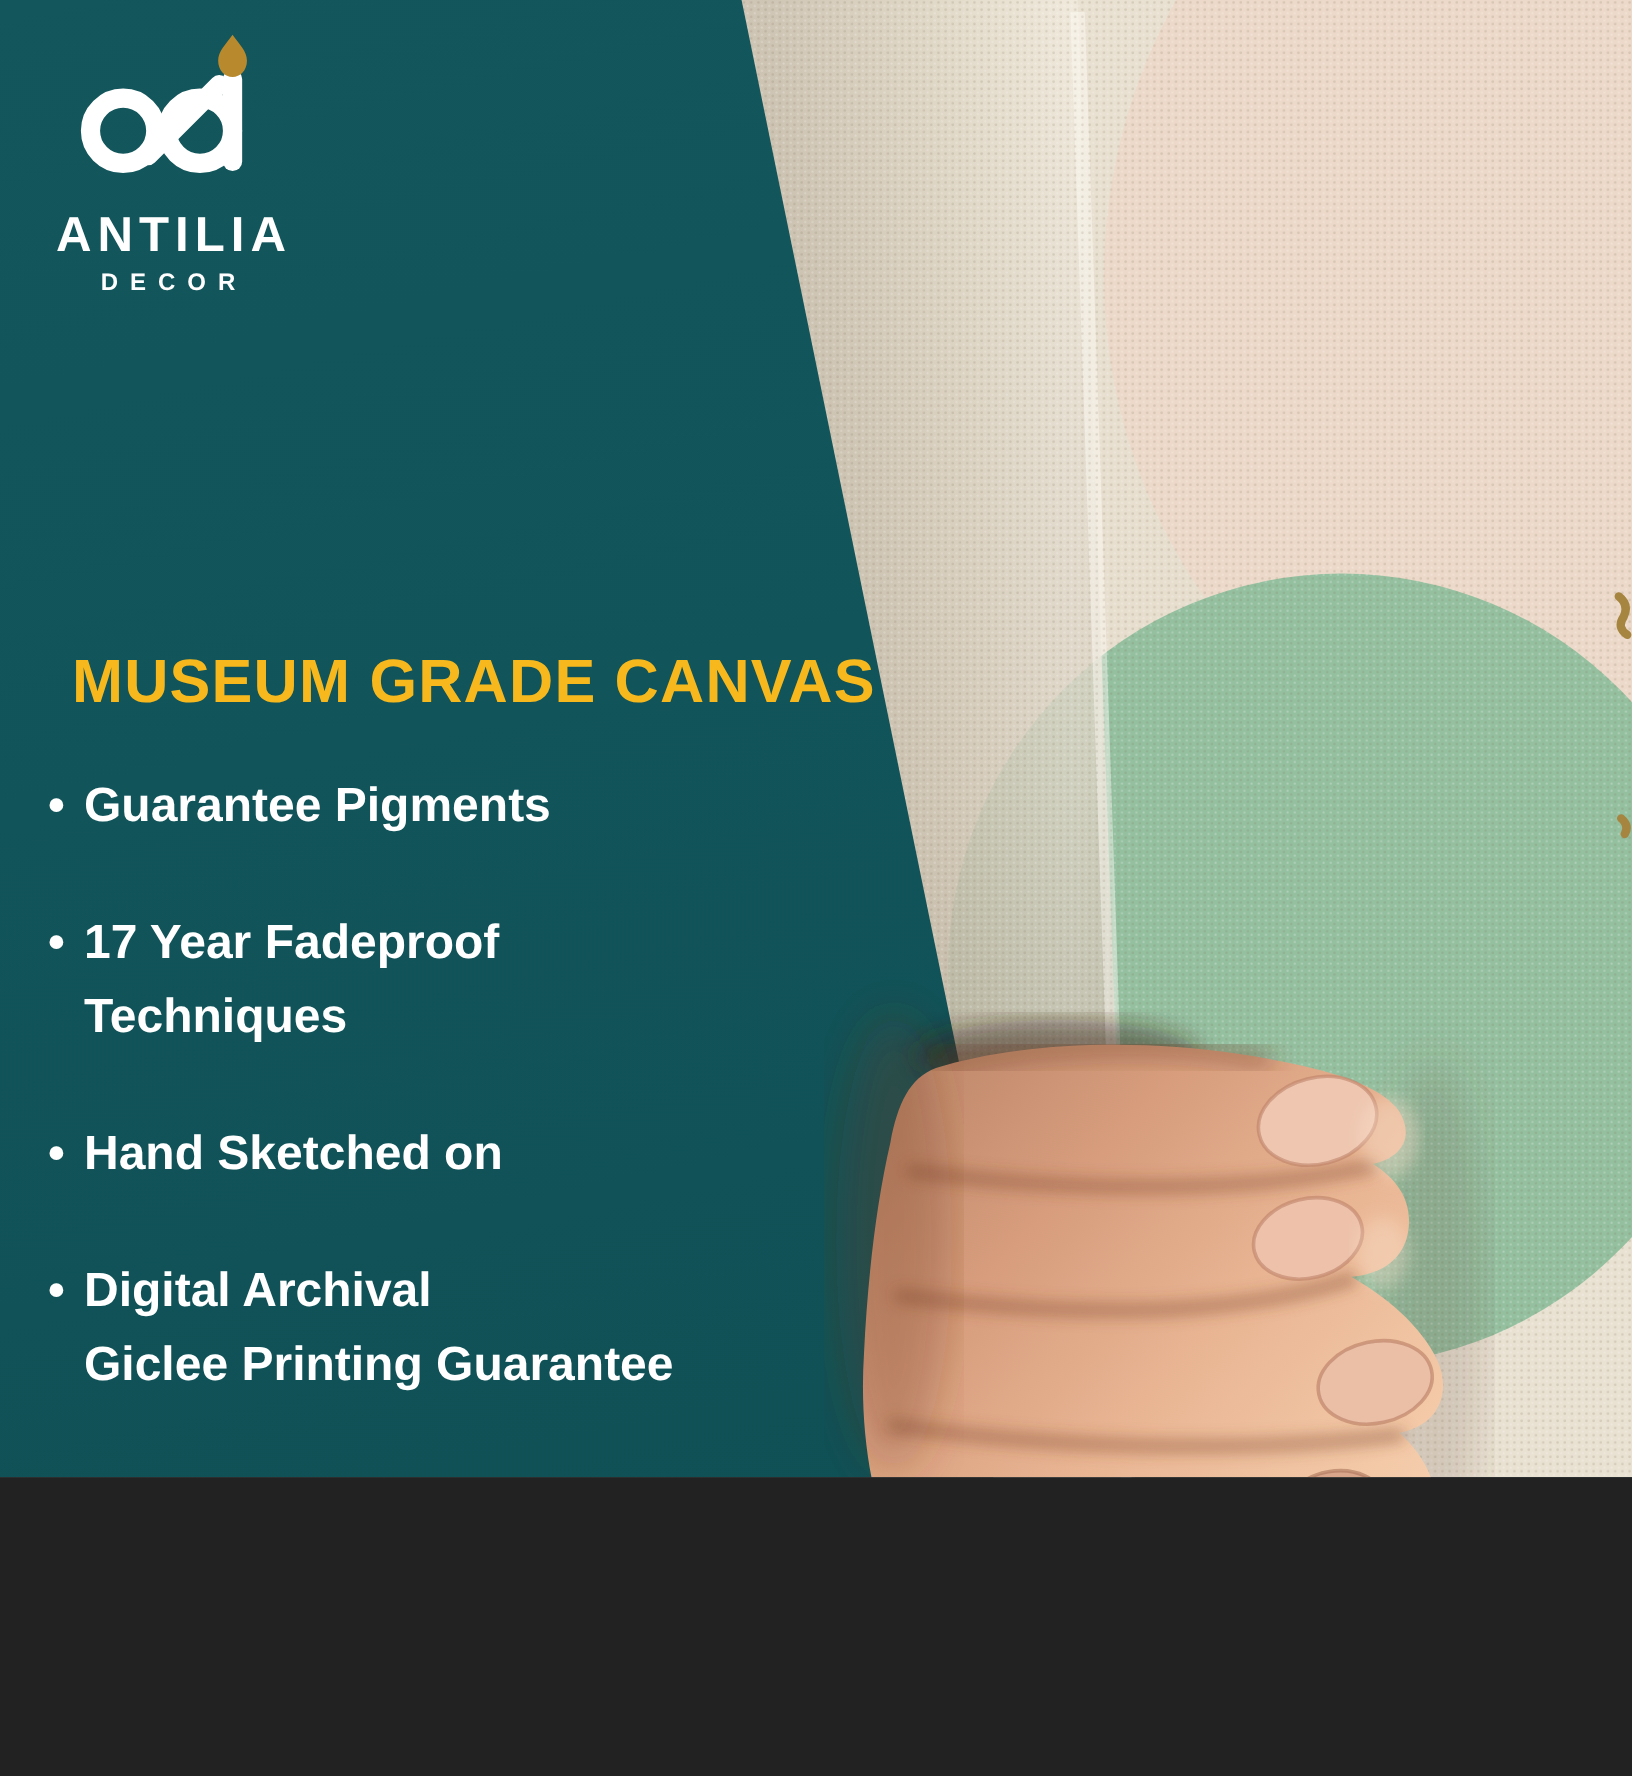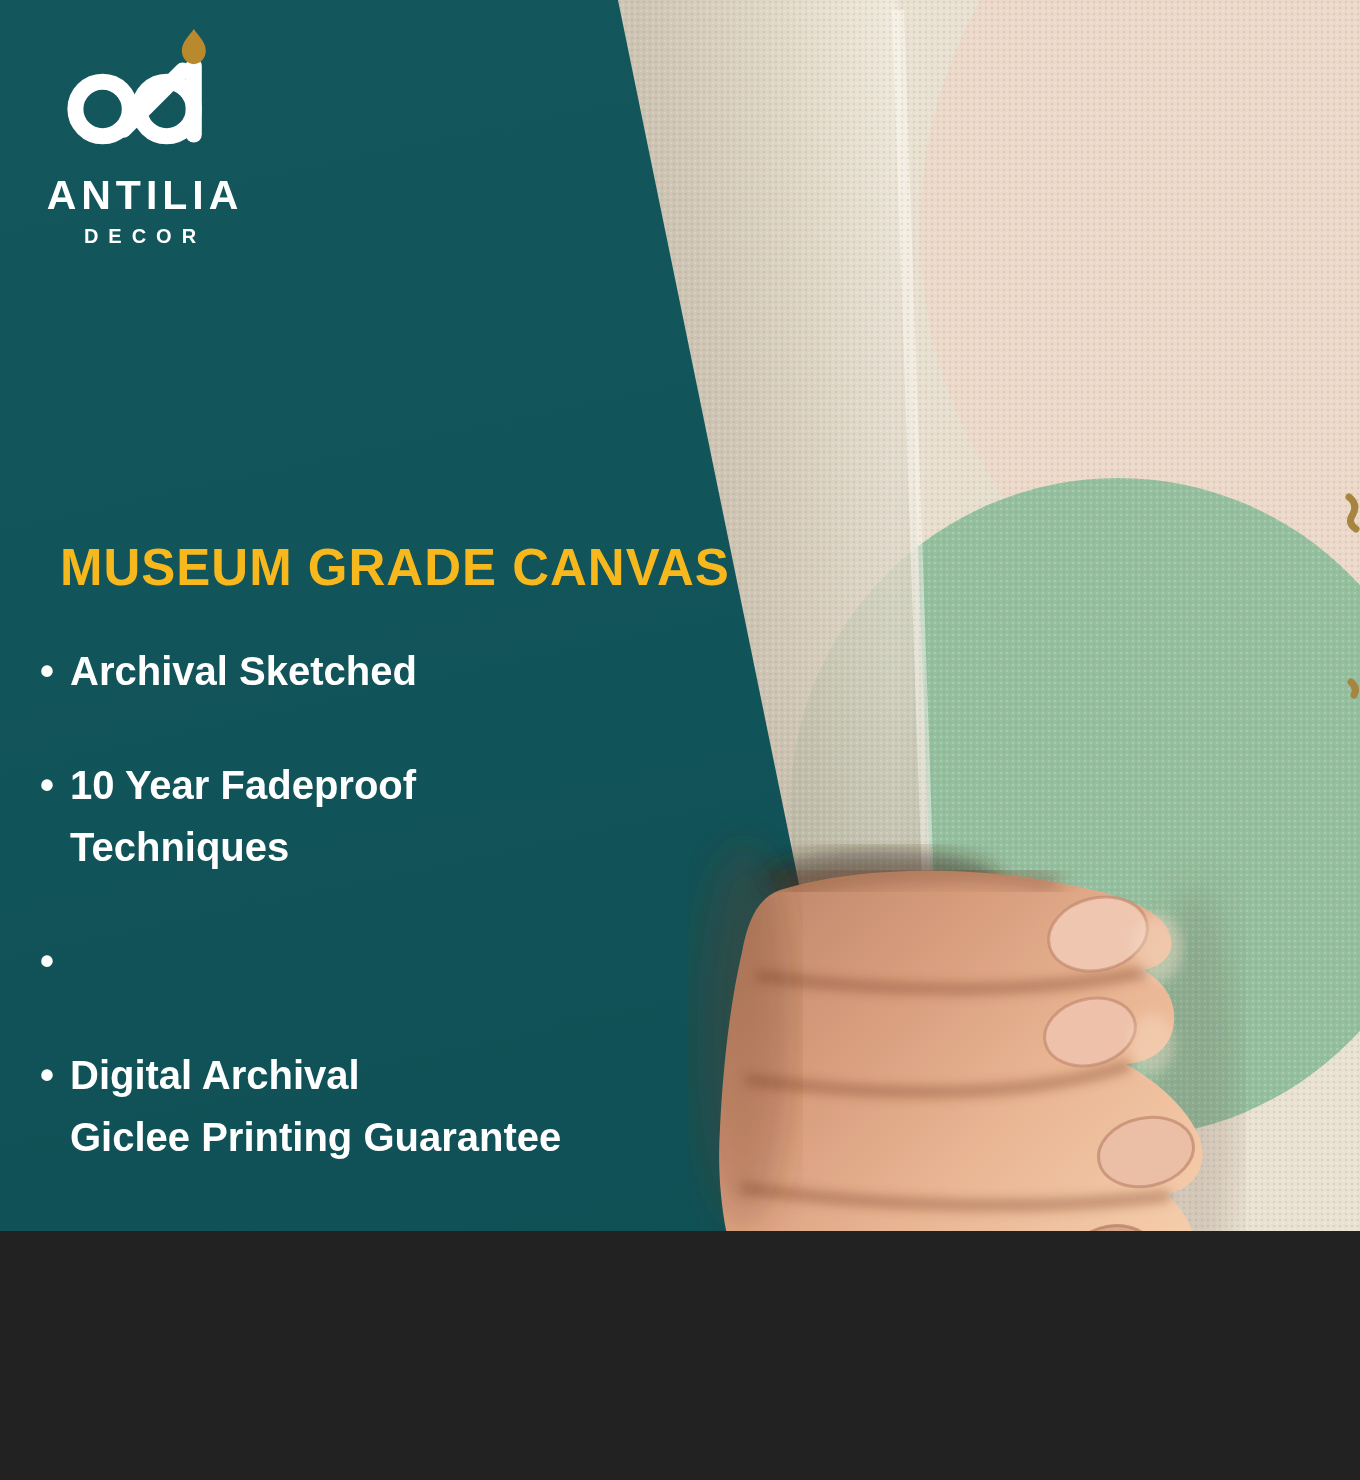--- a/index.html
+++ b/index.html
@@ -137,34 +137,34 @@
       <div class="brand-name">ANTILIA</div>
       <div class="brand-subtitle">DECOR</div>
     </div>
 
     <h1 class="headline">MUSEUM GRADE CANVAS</h1>
 
     <ul class="bullets">
       <li>
         <span class="dot">•</span>
         <span class="txt">
-          <span>Archival Sketched</span>
-        </span>
-      </li>
-      <li>
-        <span class="dot">•</span>
-        <span class="txt">
-          <span>10 Year Fadeproof</span><br>
+          <span>Guarantee Pigments</span>
+        </span>
+      </li>
+      <li>
+        <span class="dot">•</span>
+        <span class="txt">
+          <span>17 Year Fadeproof</span><br>
           <span>Techniques</span>
         </span>
       </li>
       <li>
         <span class="dot">•</span>
         <span class="txt">
-          <br>
+          <span>Hand Sketched on</span><br>
         </span>
       </li>
       <li>
         <span class="dot">•</span>
         <span class="txt">
           <span>Digital Archival</span><br>
           <span>Giclee Printing Guarantee</span>
         </span>
       </li>
     </ul>

